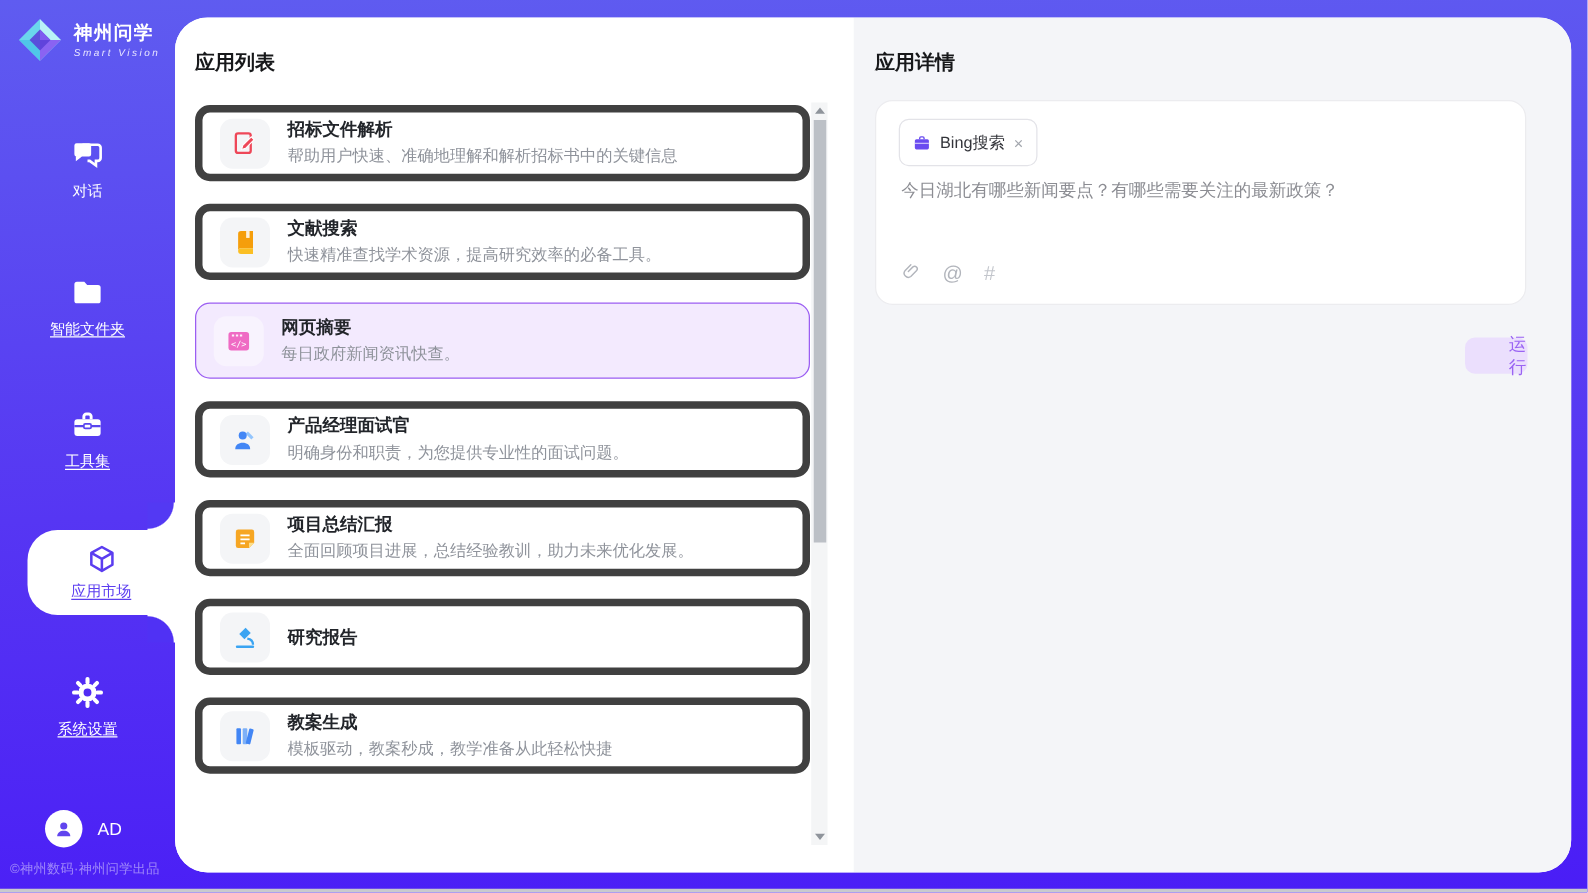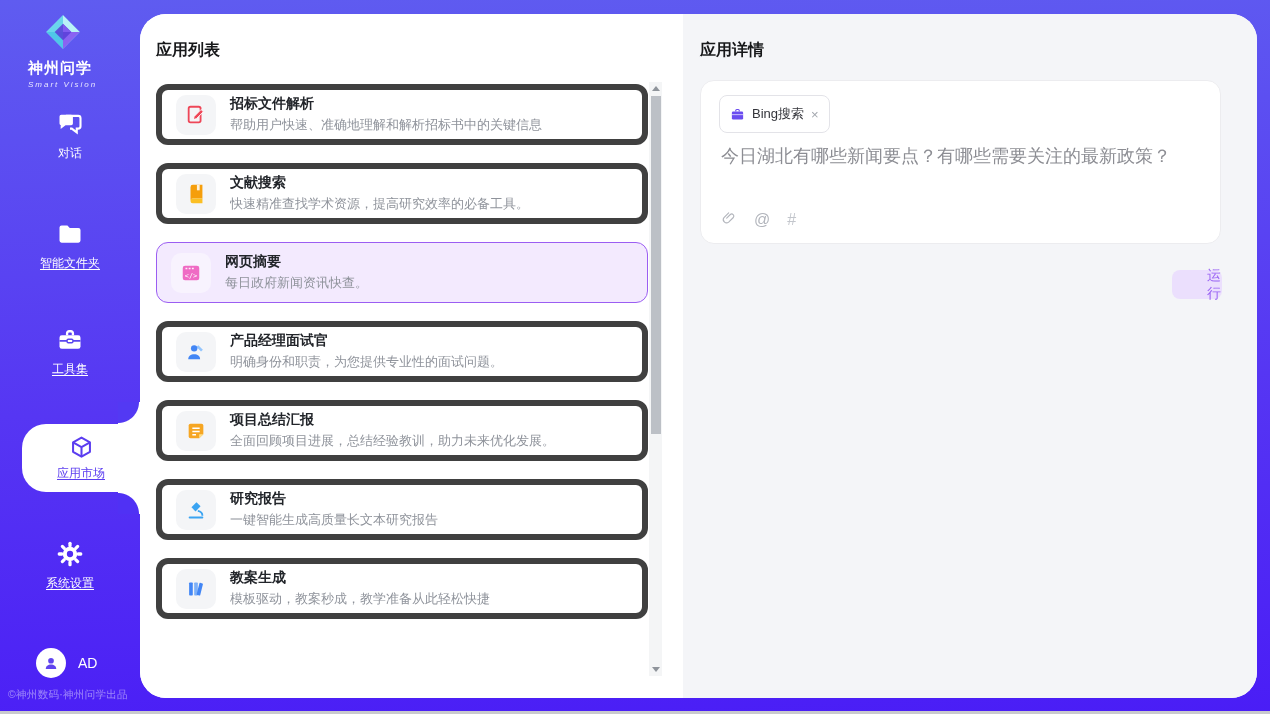--- a/index.html
+++ b/index.html
@@ -1,21 +1,21 @@
 <!DOCTYPE html>
 <html><head>
 <meta charset="utf-8">
 <style>
   * { margin:0; padding:0; box-sizing:border-box; }
   html,body { width:1270px; height:714px; overflow:hidden; font-family:"Liberation Sans","DejaVu Sans",sans-serif; }
   body { position:relative; background:linear-gradient(178deg,#5f5cf0 0%,#5636f3 55%,#4a1df6 100%); }
 
   
   .sidebar { position:absolute; left:0; top:0; width:140px; height:711px; z-index:2; }
-  .logo { position:absolute; top:12px; left:28px; display:flex; align-items:center; gap:7px;flex-direction:column; }
+  .logo { position:absolute; top:12px; left:12px; display:flex; align-items:center; gap:7px; }
   .logo-text-cn { color:#fff; font-weight:bold; font-size:15px; letter-spacing:1px; }
   .logo-text-en { color:#e8e6ff; font-size:8px; letter-spacing:2px; margin-top:2px;font-style:italic; }
   .nav-item { position:absolute; left:0; width:140px; display:flex; flex-direction:column; align-items:center; gap:7px; cursor:pointer; }
   .nav-label { color:#fff; font-size:12px; }
   .nav-label.u { text-decoration:underline; text-underline-offset:2px; }
   .nav-chat { top:110px; } .nav-folder { top:220px; } .nav-tools { top:326px; } .nav-settings { top:540px; }
 
   .nav-bubble { position:absolute; top:424px; left:22px; width:118px; height:68px; background:#fff;
     border-radius:24px 0 0 24px; display:flex; flex-direction:column; align-items:center; justify-content:center; gap:4px; cursor:pointer; }
   .nav-bubble .nav-label { color:#5b3df0; text-decoration:underline; text-underline-offset:2px; }
@@ -50,21 +50,21 @@
   .scroll-btn.up { top:0; } .scroll-btn.down { bottom:0; }
   .tri-up { width:0; height:0; border-left:4px solid transparent; border-right:4px solid transparent; border-bottom:5px solid #8f949b; }
   .tri-down { width:0; height:0; border-left:4px solid transparent; border-right:4px solid transparent; border-top:5px solid #8f949b; }
   .scroll-thumb { position:absolute; left:1.5px; top:14px; width:10px; height:338px; background:#bcc0c6; cursor:pointer; }
 
   
   .detail-card { position:absolute; top:66px; left:17px; width:521px; height:164px; background:#fff; border:1px solid #ececef; border-radius:14px; }
   .tool-tag { position:absolute; top:14px; left:18px; height:30px; display:inline-flex; align-items:center; gap:7px; padding:18px 10px; border:1px solid #e3e3e8; border-radius:8px; background:#fff; cursor:default; }
   .tool-tag-label { font-size:13px; color:#33343a; }
   .tool-tag-close { font-size:13px; color:#a2a6ad; cursor:pointer; line-height:1; }
-  .query-text { position:absolute; top:63px; left:20px; right:20px; font-size:18px; color:#8c8d93; cursor:text; }
+  .query-text { position:absolute; top:63px; left:20px; right:20px; font-size:14px; color:#8c8d93; cursor:text; }
   .input-toolbar { position:absolute; left:20px; bottom:13px; display:flex; align-items:center; gap:17px; }
   .tb-icon { color:#b2b5bc; font-size:16px; cursor:pointer; line-height:1; }
   .run-btn { position:absolute; top:256px; right:35px; width:50px; height:29px; background:#ebdffd; color:#9a64f3; font-size:14px; border:none; border-radius:8px; display:flex; align-items:center; justify-content:center; cursor:pointer;padding-left:34px; }
 
   .bottom-strip { position:absolute; left:0; right:0; bottom:0; height:3px; background:#c9cacd; z-index:3; }
 </style>
 </head>
 <body>
 
 <div class="sidebar">
@@ -230,21 +230,20 @@
       <div class="app-card">
         <span class="app-icon-box">
           <svg width="22" height="22" viewBox="0 0 24 24">
             <path d="M12.5 3.5 17 8l-5.5 5.5L7 9z" fill="#3aa4f2"></path>
             <path d="M14 13c3 .5 5 2.6 5 5.3" stroke="#3aa4f2" stroke-width="2" fill="none"></path>
             <rect x="4" y="19" width="16" height="2.2" rx="1.1" fill="#3aa4f2"></rect>
           </svg>
         </span>
         <span class="app-texts">
           <span class="app-title">研究报告</span>
-          <span class="app-desc">一键智能生成高质量长文本研究报告</span>
         </span>
       </div>
 
       <div class="app-card">
         <span class="app-icon-box">
           <svg width="22" height="22" viewBox="0 0 24 24">
             <rect x="4.5" y="5" width="4" height="14" rx=".8" fill="#4286f5"></rect>
             <rect x="10" y="5" width="4" height="14" rx=".8" fill="#7db0f8"></rect>
             <rect x="14.2" y="5.4" width="4" height="13.6" rx=".8" transform="rotate(14 16.2 12)" fill="#4286f5"></rect>
           </svg>

